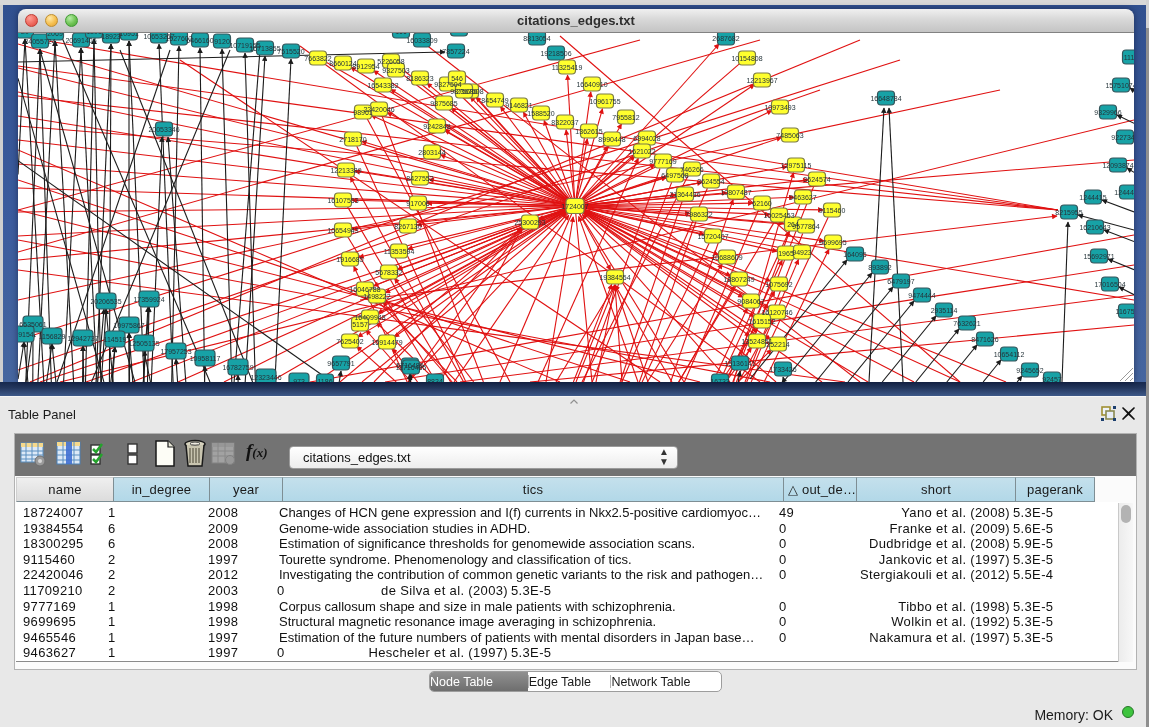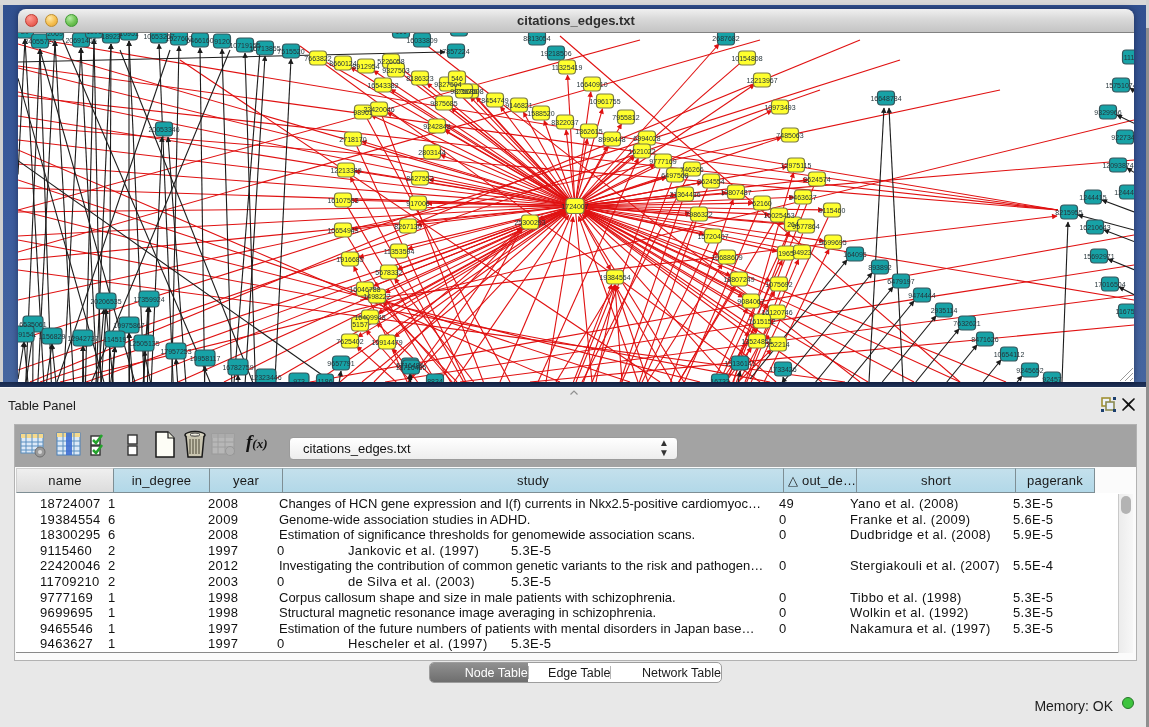--- a/index.html
+++ b/index.html
@@ -7,40 +7,40 @@
 #blue{position:absolute;left:3px;top:5px;width:1143px;height:396px;background:linear-gradient(180deg,#31508f 0%,#3c5c9e 55%,#47679f 100%)}
 #leftstrip{position:absolute;left:0;top:5px;width:3px;height:396px;background:#cfcfcf}
 #rightstrip{position:absolute;right:0;top:0;width:3px;height:727px;background:#8f8f8f}
 #rightstrip .t{position:absolute;top:0;width:3px;height:28px;background:#d2d2d2}
 #band{position:absolute;left:0px;top:382px;width:1146px;height:19px;background:linear-gradient(180deg,#17294e 0%,#23365c 30%,#3b5685 70%,#4d6fa3 100%)}
 #win{position:absolute;left:18px;top:9px;width:1116px;height:373px;border-radius:8px 8px 0 0;box-shadow:0 0 6px rgba(0,0,20,.45)}
 #titlebar{position:absolute;left:0;top:0;width:100%;height:24px;border-radius:8px 8px 0 0;background:linear-gradient(180deg,#f0f0f0 0%,#d8d8d8 45%,#c4c4c4 100%);border-bottom:1px solid #828282}
 #titlebar .tt{position:absolute;width:100%;text-align:center;top:4px;font-size:13px;font-weight:bold;color:#2e2e2e}
 .light{position:absolute;top:5px;width:13px;height:13px;border-radius:50%}
 #canvas{position:absolute;left:0;top:24px;width:1116px;height:349px;background:#fff}
-#panel{position:absolute;left:0;top:387px;width:1146px;height:326px;background:#e8e8e8}
+#panel{position:absolute;left:0;top:396px;width:1146px;height:326px;background:#e8e8e8}
 #panel .hdrline{position:absolute;left:0;top:0;width:100%;height:1px;background:#f5f5f5}
 #ptitle{position:absolute;left:8px;top:11px;font-size:13px;color:#1c1c1c}
 #pbox{position:absolute;left:14px;top:37px;width:1123px;height:237px;background:#fbfbfb;border:1px solid #b2b2b2}
-#toolbar{position:absolute;left:0;top:0;width:100%;height:42px;background:#a3a3a3}
+#toolbar{position:absolute;left:0;top:0;width:100%;height:42px;background:#737373}
 #dropdown{position:absolute;left:274px;top:12px;width:389px;height:23px;background:linear-gradient(180deg,#ffffff,#ededed);border:1px solid #9b9b9b;border-radius:4px;font-size:13px;color:#111;line-height:21px;padding-left:13px}
 #dropdown .ud{position:absolute;right:8px;top:0px;font-size:10px;color:#333;line-height:10px}
 #thead{position:absolute;left:1px;top:43px;height:25px;width:1104px;display:flex;font-size:13px;letter-spacing:0.2px;color:#1a1a1a}
 #thead .th{border-right:1px solid #7e8e94;border-top:1px solid #9eb4bc;border-bottom:1px solid #7e8e94;background:linear-gradient(180deg,#c4e0ec,#b2d8e8);text-align:center;line-height:24px;overflow:hidden;white-space:nowrap}
 #thead .g{background:linear-gradient(180deg,#efefef,#dcdcdc);border-top:1px solid #cfcfcf;border-left:1px solid #cfcfcf}
 #tbody{position:absolute;left:1px;top:68px;width:1104px;height:160px;background:#fff;font-size:13px;letter-spacing:0.35px;color:#111;border-bottom:1px solid #8a8a8a;padding-top:3px}
 .tr{display:flex;height:15.6px;line-height:15.6px;white-space:nowrap}
 .tr div{overflow:hidden}
-.c0{width:87px;padding-left:24px}.c1{width:97px;padding-left:5px}.c2{width:74px;padding-left:8px}
-.c3{width:502px;padding-left:5px;letter-spacing:0}.c4{width:74px;padding-left:3px}.c5{width:160px;text-align:left}
+.c0{width:87px;padding-left:7px}.c1{width:97px;padding-left:5px}.c2{width:74px;padding-left:8px}
+.c3{width:502px;padding-left:5px;letter-spacing:0}.c4{width:74px;padding-left:3px}.c5{width:160px;text-align:right}
 .c6{width:80px;padding-left:3px}
 #vscroll{position:absolute;right:3px;top:69px;width:15px;height:159px;background:linear-gradient(90deg,#ececec,#f7f7f7);border-left:1px solid #c9c9c9}
 #vscroll .thumb{position:absolute;left:2px;top:2px;width:10px;height:18px;background:#b3b3b3;border-radius:5px}
 #tabs{position:absolute;left:429px;top:275px;width:293px;height:21px;border:1px solid #9d9d9d;border-radius:5px;background:#fff;display:flex;font-size:12.5px;overflow:hidden}
-#tabs .seg{line-height:20px;text-align:right;color:#1a1a1a}
+#tabs .seg{line-height:20px;text-align:left;color:#1a1a1a}
 #tabs .on{background:linear-gradient(180deg,#909090,#6e6e6e);color:#fff}
 #tabs .sep{width:1px;background:#b5b5b5;margin:3px 0}
 #mem{position:absolute;right:33px;top:311px;font-size:14px;color:#1c1c1c}
 #memdot{position:absolute;right:12px;top:310px;width:12px;height:12px;border-radius:50%;background:#3ec43e;border:1.5px solid #27752a}
 </style></head><body>
 <div id="page">
  <div id="bgtop"></div>
  <div id="blue"></div>
  <div id="leftstrip"></div>
  <div id="band"></div>
@@ -692,21 +692,21 @@
        <path d="M1 10h22M1 15h22M7 2v20M14 2v20" stroke="#9a9a9a" fill="none"></path>
        <circle cx="19" cy="19" r="4.5" fill="#b9b9b9" stroke="#8e8e8e"></circle>
      </svg>
      <div style="position:absolute;left:231px;top:6px;width:34px;font-family:'Liberation Serif',serif;font-style:italic;font-weight:bold;font-size:19px;color:#111">f<span style="font-size:13px">(x)</span></div>
      <div id="dropdown">citations_edges.txt<div class="ud">▲<br>▼</div></div>
    </div>
    <div id="thead">
      <div class="th g" style="width:98px">name</div>
      <div class="th" style="width:96px">in_degree</div>
      <div class="th" style="width:73px">year</div>
-     <div class="th" style="width:501px">study</div>
+     <div class="th" style="width:501px">tics</div>
      <div class="th" style="width:73px;text-align:right;padding-left:4px">△ out_de…</div>
      <div class="th" style="width:159px">short</div>
      <div class="th" style="width:79px">pagerank</div>
    </div>
    <div id="tbody">
           <div class="tr">
             <div class="c0">18724007</div>
             <div class="c1">1</div>
             <div class="c2">2008</div>
             <div class="c3">Changes of HCN gene expression and I(f) currents in Nkx2.5-positive cardiomyoc…</div>
@@ -729,31 +729,32 @@
             <div class="c2">2008</div>
             <div class="c3">Estimation of significance thresholds for genomewide association scans.</div>
             <div class="c4">0</div>
             <div class="c5">Dudbridge et al. (2008)</div>
             <div class="c6">5.9E-5</div>
           </div>
           <div class="tr">
             <div class="c0">9115460</div>
             <div class="c1">2</div>
             <div class="c2">1997</div>
+            <div class="c3">Tourette syndrome. Phenomenology and classification of tics.</div>
             <div class="c4">0</div>
             <div class="c5">Jankovic et al. (1997)</div>
             <div class="c6">5.3E-5</div>
           </div>
           <div class="tr">
             <div class="c0">22420046</div>
             <div class="c1">2</div>
             <div class="c2">2012</div>
             <div class="c3">Investigating the contribution of common genetic variants to the risk and pathogen…</div>
             <div class="c4">0</div>
-            <div class="c5">Stergiakouli et al. (2007)</div>
+            <div class="c5">Stergiakouli et al. (2012)</div>
             <div class="c6">5.5E-4</div>
           </div>
           <div class="tr">
             <div class="c0">11709210</div>
             <div class="c1">2</div>
             <div class="c2">2003</div>
             <div class="c4">0</div>
             <div class="c5">de Silva et al. (2003)</div>
             <div class="c6">5.3E-5</div>
           </div>

